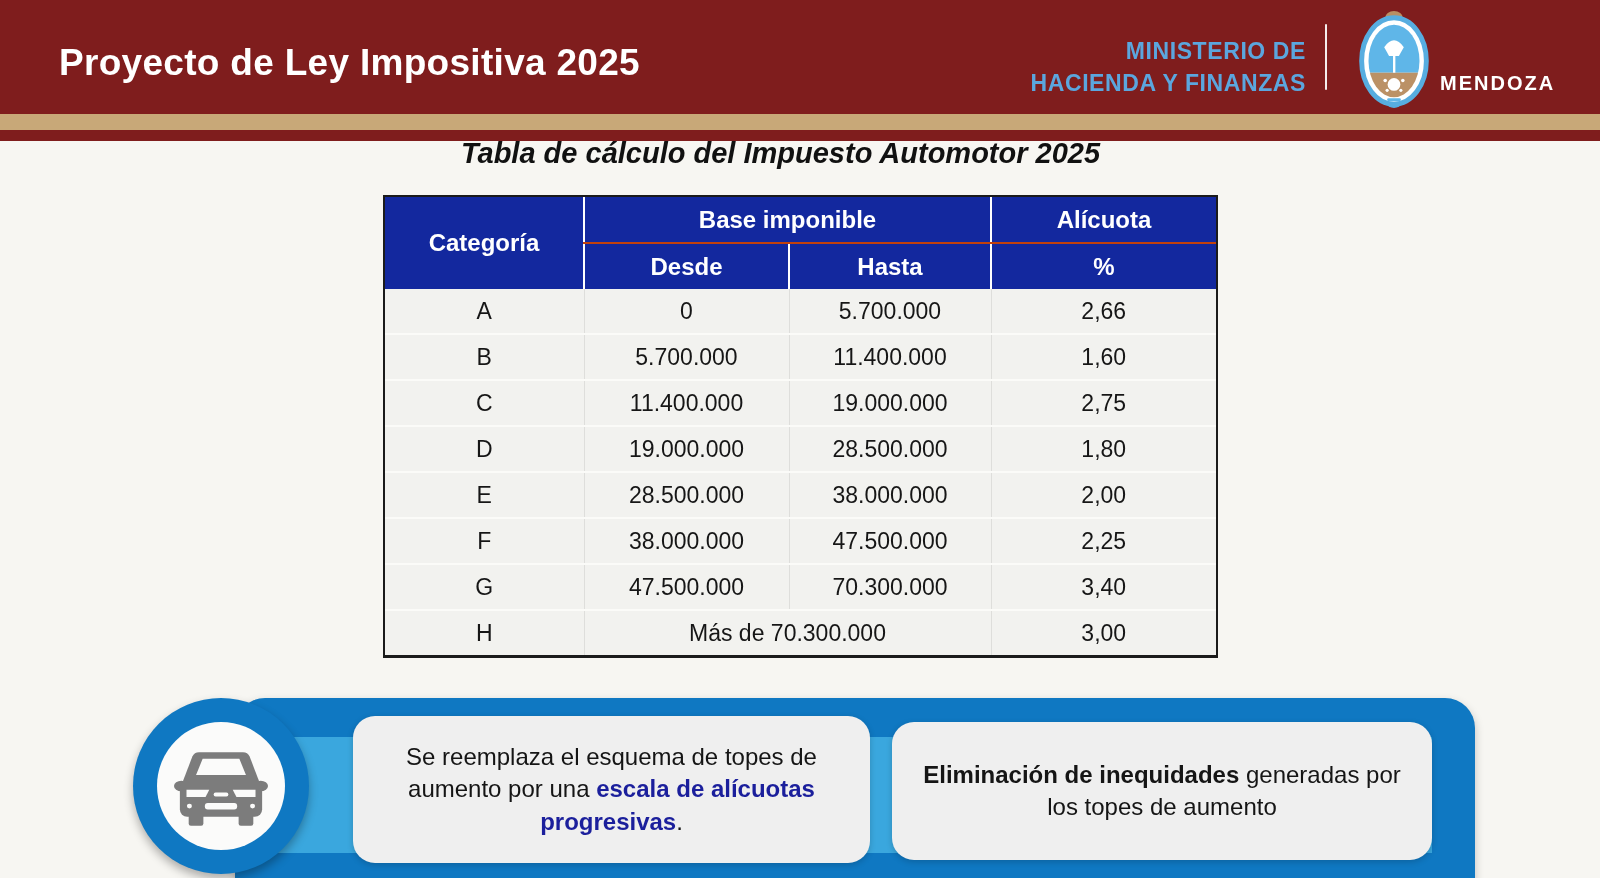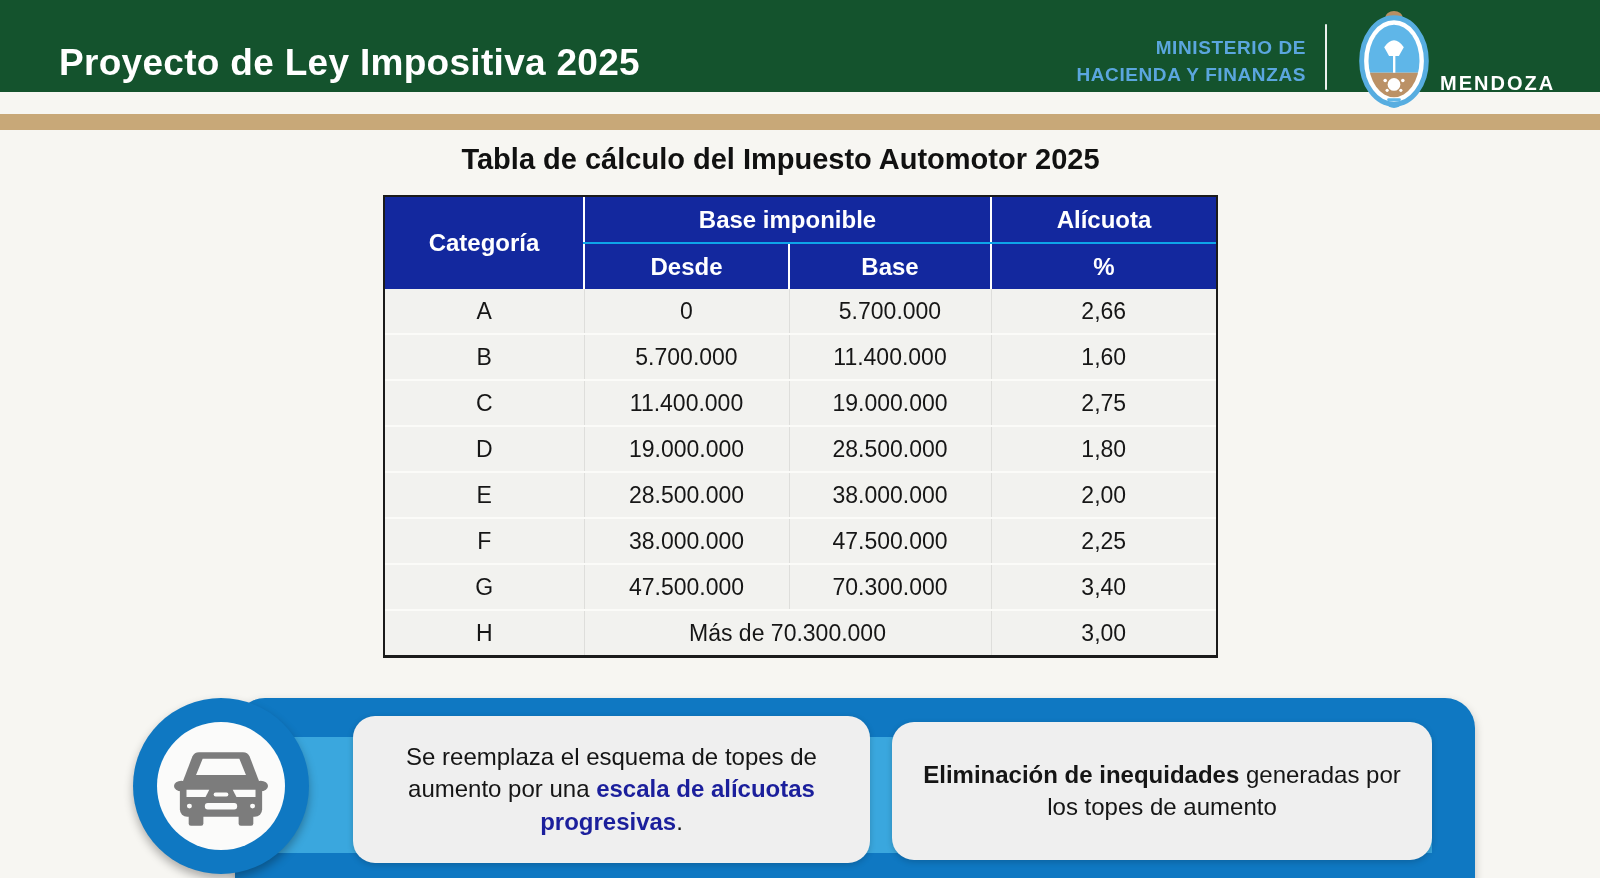--- a/index.html
+++ b/index.html
@@ -2,53 +2,53 @@
 <html><head>
 <meta charset="utf-8">
 <style>
   html,body { margin:0; padding:0; background:#e8e8e8; }
   .slide {
     position:relative; width:1600px; height:878px; overflow:hidden;
     background:#f7f6f2; font-family:"Liberation Sans", sans-serif;
   }
 
   
-  .header { position:absolute; top:0; left:0; width:1600px; height:92px; background:#14532d; }
+  .header { position:absolute; top:0; left:0; width:1600px; height:141px; background:#7f1d1d; }
   .header-title {
     position:absolute; left:59px; top:42px; font-size:37px; font-weight:bold;
     color:#ffffff; letter-spacing:0.3px; white-space:nowrap;
   }
   .ministry {
     position:absolute; right:294px; top:35px; text-align:right;
-    color:#5ba6de; font-size:19px; font-weight:bold; line-height:1.4; letter-spacing:0.6px;
+    color:#5ba6de; font-size:23px; font-weight:bold; line-height:1.4; letter-spacing:0.6px;
     white-space:nowrap;
   }
   .divider { position:absolute; left:1325px; top:24px; width:2px; height:66px; background:rgba(255,255,255,0.92); border-radius:1px; }
   .logo { position:absolute; left:1356px; top:8px; width:76px; height:100px; }
   .brand { position:absolute; left:1440px; top:48px; font-size:20px; font-weight:800; color:#ffffff; letter-spacing:2px; white-space:nowrap;margin-top:24px; }
 
   .accent-strip { position:absolute; top:114px; left:0; width:1600px; height:16px; background:#c8a878; }
 
   
   .table-title {
-    position:absolute; top:143px; left:363px; width:835px; text-align:center;
-    font-size:29px; font-weight:bold; color:#111111; white-space:nowrap;
+    position:absolute; top:137px; left:363px; width:835px; text-align:center;
+    font-size:29px; font-weight:bold; color:#111111; white-space:nowrap;font-style:italic;
   }
   .table-wrap {
     position:absolute; top:195px; left:383px; width:835px;
     border:2px solid #1b1b1b; border-bottom-width:3px; box-sizing:border-box;
     background:#f2f2ef;
   }
   table.tax { width:100%; border-collapse:collapse; table-layout:fixed; }
   table.tax th {
     background:#13289e; color:#ffffff; font-size:24px; font-weight:bold;
     height:45px; padding:0; text-align:center;
   }
   th.bl { border-left:2px solid #ffffff; }
-  th.bb { border-bottom:2px solid #0ea5e9; }
+  th.bb { border-bottom:2px solid #c2410c; }
   table.tax td {
     background:#f2f2ef; color:#161616; font-size:23px; text-align:center;
     height:44px; padding:0; border-top:2px solid #fbfbf8; border-left:1px solid #dededb;
   }
   table.tax td:first-child { border-left:none; }
   table.tax tbody tr:first-child td { border-top:none; }
 
   
   .band {
     position:absolute; left:235px; top:698px; width:1240px; height:220px;
@@ -130,21 +130,21 @@
           <col style="width:225px">
       </colgroup>
       <thead>
         <tr>
           <th rowspan="2">Categoría</th>
           <th colspan="2" class="bl bb">Base imponible</th>
           <th class="bl bb">Alícuota</th>
         </tr>
         <tr>
           <th class="bl">Desde</th>
-          <th class="bl">Base</th>
+          <th class="bl">Hasta</th>
           <th class="bl">%</th>
         </tr>
       </thead>
       <tbody>
         <tr>
           <td>A</td>
           <td>0</td>
           <td>5.700.000</td>
           <td>2,66</td>
         </tr>

